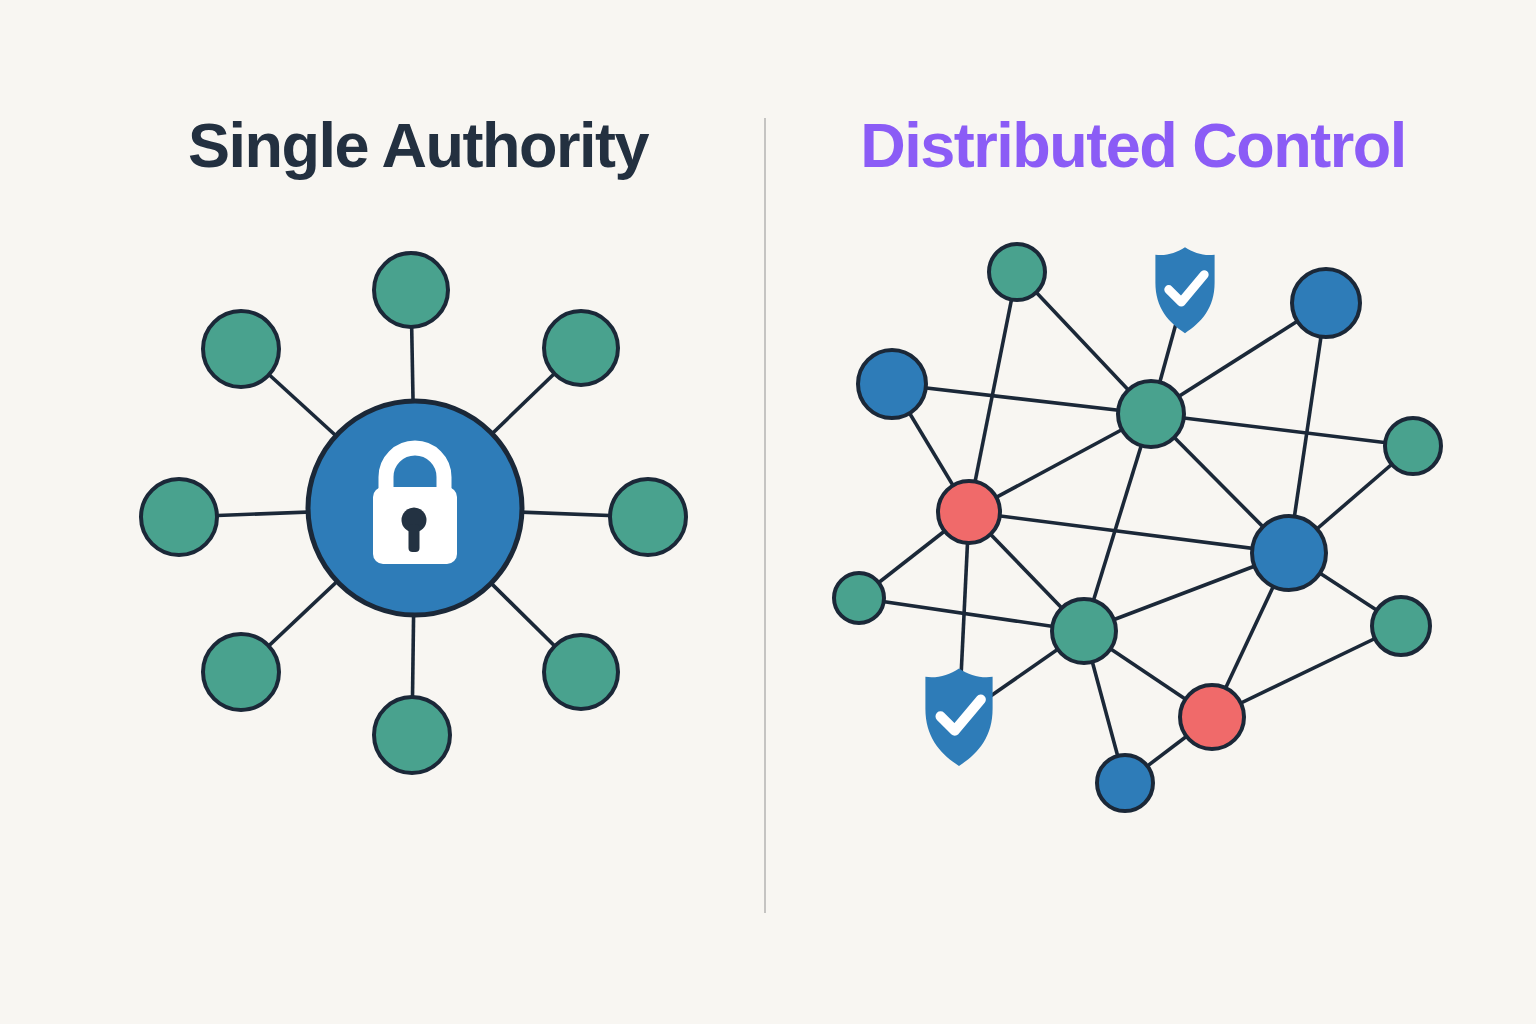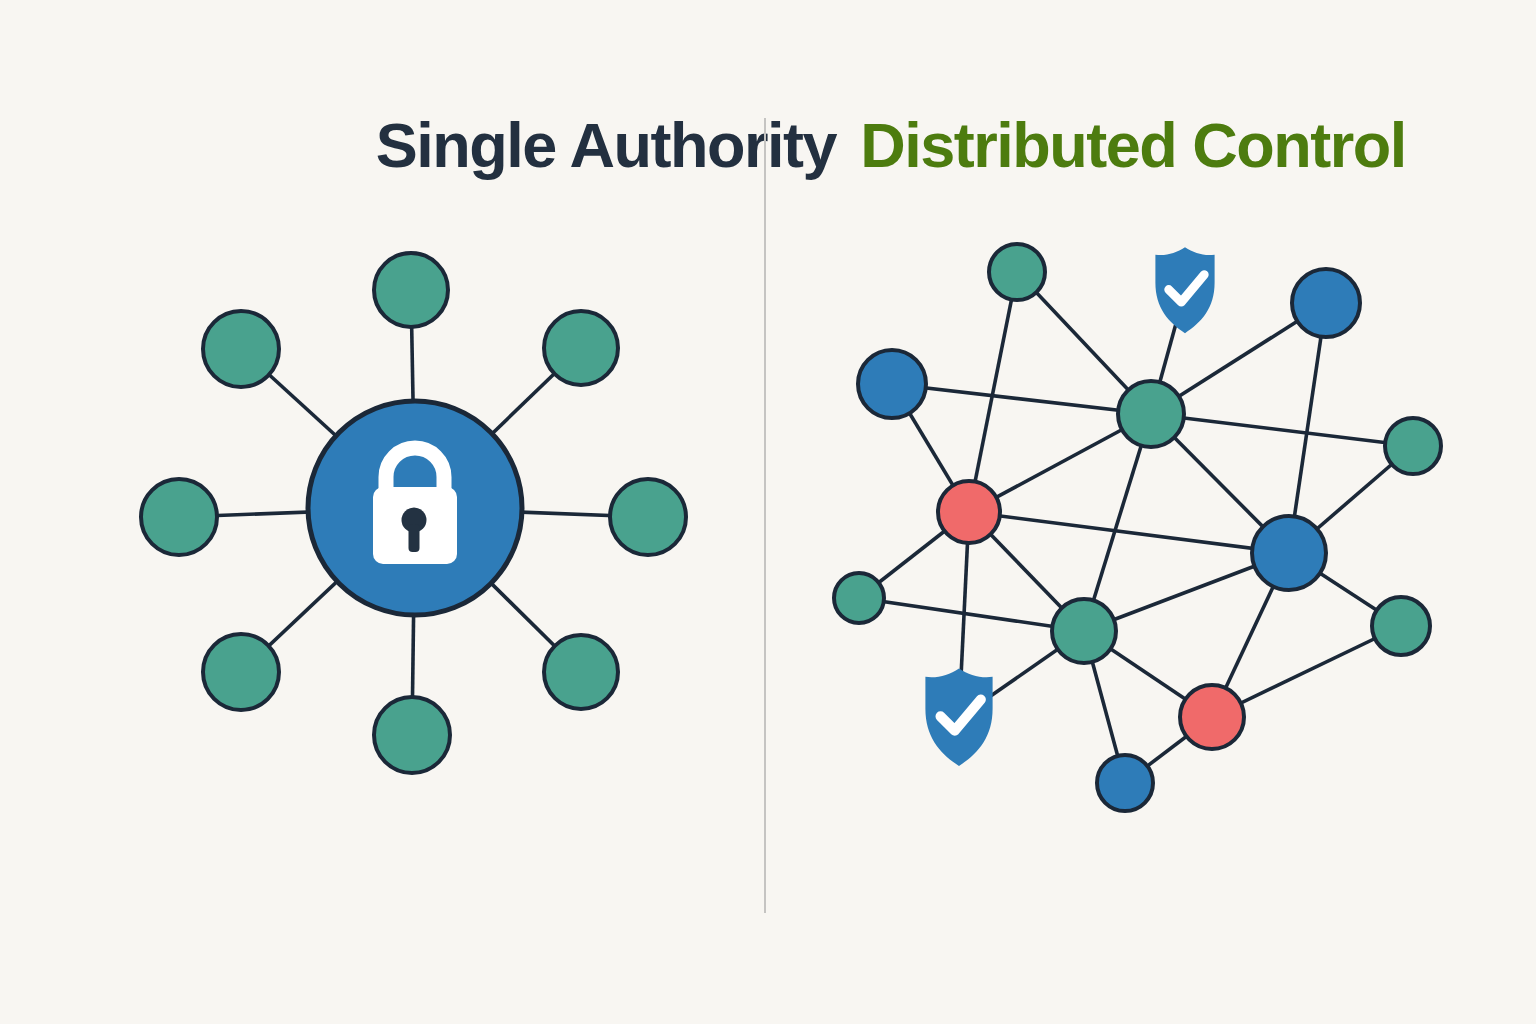--- a/index.html
+++ b/index.html
@@ -18,22 +18,22 @@
     white-space:nowrap;
   }
   .title-left{left:0;width:836px;}
   .title-right{left:730px;width:806px;}
   svg.diagram{position:absolute;left:0;top:0;width:1536px;height:1024px;}
 </style>
 </head>
 <body>
 
 <div class="stage" style="background: rgb(248, 246, 242);">
-  <div class="title title-left" style="color: rgb(35, 48, 64); text-align: right;">Single Authority</div>
-  <div class="title title-right" style="color: #4d7c0f;">Distributed Control</div>
+  <div class="title title-left" style="color: rgb(35, 48, 64);">Single Authority</div>
+  <div class="title title-right" style="color: #8b5cf6;">Distributed Control</div>
   <svg id="diagram" class="diagram" viewBox="0 0 1536 1024">
       <line x1="765" y1="118" x2="765" y2="913" stroke="#C5C4C2" stroke-width="2"></line>
       <line x1="411" y1="290" x2="415" y2="508" stroke="#1B2838" stroke-width="3.6"></line>
       <line x1="241" y1="349" x2="415" y2="508" stroke="#1B2838" stroke-width="3.6"></line>
       <line x1="581" y1="348" x2="415" y2="508" stroke="#1B2838" stroke-width="3.6"></line>
       <line x1="179" y1="517" x2="415" y2="508" stroke="#1B2838" stroke-width="3.6"></line>
       <line x1="648" y1="517" x2="415" y2="508" stroke="#1B2838" stroke-width="3.6"></line>
       <line x1="241" y1="672" x2="415" y2="508" stroke="#1B2838" stroke-width="3.6"></line>
       <line x1="581" y1="672" x2="415" y2="508" stroke="#1B2838" stroke-width="3.6"></line>
       <line x1="412" y1="735" x2="415" y2="508" stroke="#1B2838" stroke-width="3.6"></line>

